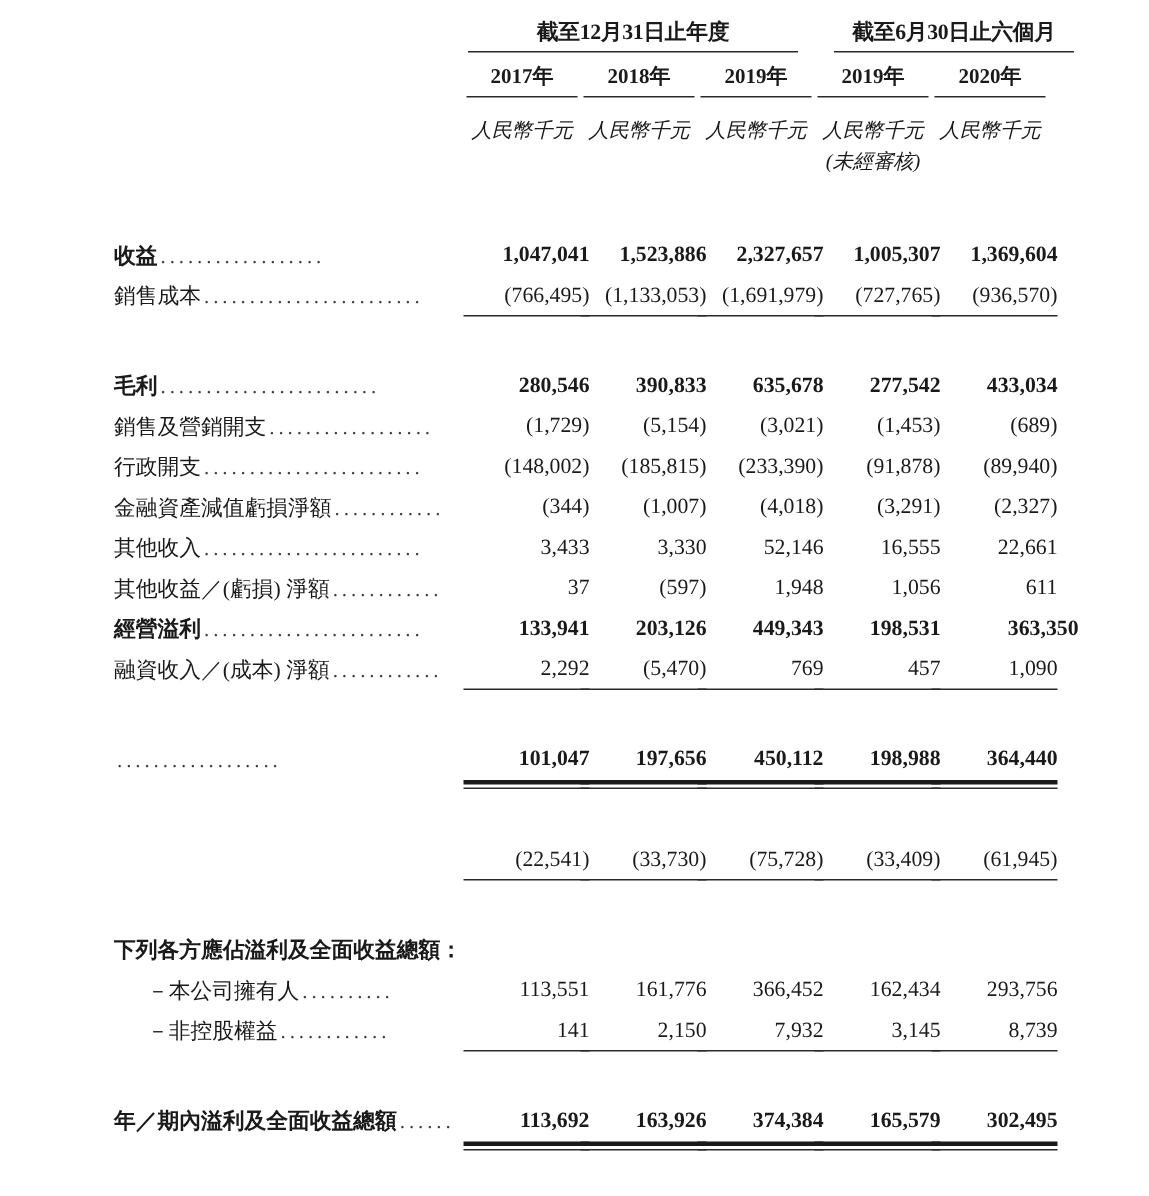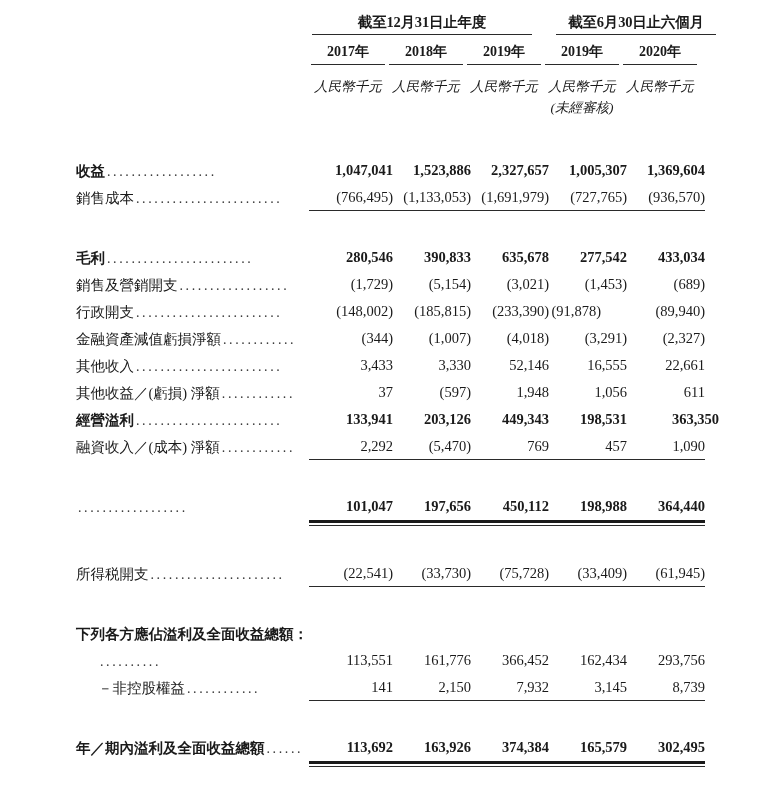--- a/index.html
+++ b/index.html
@@ -301,21 +301,21 @@
         <div class="num" style="left: 617px;">(689)</div>
       </div>
       <div class="row" style="top: 299px;">
         <div class="lbl">
           <span class="txt">行政開支</span>
           <span class="dots">........................</span>
         </div>
         <div class="num" style="left: 305px;">(148,002)</div>
         <div class="num" style="left: 383px;">(185,815)</div>
         <div class="num" style="left: 461px;">(233,390)</div>
-        <div class="num" style="left: 513px;">(91,878)</div>
+        <div class="num" style="left: 539px;">(91,878)</div>
         <div class="num" style="left: 617px;">(89,940)</div>
       </div>
       <div class="row" style="top: 326px;">
         <div class="lbl">
           <span class="txt">金融資產減值虧損淨額</span>
           <span class="dots">............</span>
         </div>
         <div class="num" style="left: 305px;">(344)</div>
         <div class="num" style="left: 383px;">(1,007)</div>
         <div class="num" style="left: 461px;">(4,018)</div>
@@ -380,42 +380,39 @@
         <div class="num bold" style="left: 383px;">197,656</div>
         <div class="rule-double" style="left: 383px; top: 26px;"></div>
         <div class="num bold" style="left: 461px;">450,112</div>
         <div class="rule-double" style="left: 461px; top: 26px;"></div>
         <div class="num bold" style="left: 539px;">198,988</div>
         <div class="rule-double" style="left: 539px; top: 26px;"></div>
         <div class="num bold" style="left: 617px;">364,440</div>
         <div class="rule-double" style="left: 617px; top: 26px;"></div>
       </div>
       <div class="row" style="top: 561px;">
-        <div class="lbl">
-          <span class="txt">所得税開支</span>
-          <span class="dots">......................</span>
-        </div>
         <div class="num" style="left: 305px;">(22,541)</div>
         <div class="rule-single" style="left: 305px; top: 25px;"></div>
         <div class="num" style="left: 383px;">(33,730)</div>
         <div class="rule-single" style="left: 383px; top: 25px;"></div>
         <div class="num" style="left: 461px;">(75,728)</div>
         <div class="rule-single" style="left: 461px; top: 25px;"></div>
         <div class="num" style="left: 539px;">(33,409)</div>
         <div class="rule-single" style="left: 539px; top: 25px;"></div>
         <div class="num" style="left: 617px;">(61,945)</div>
         <div class="rule-single" style="left: 617px; top: 25px;"></div>
       </div>
       <div class="row" style="top: 621px;">
         <div class="lbl bold">
           <span class="txt">下列各方應佔溢利及全面收益總額：</span>
         </div>
       </div>
       <div class="row" style="top: 648px;">
         <div class="lbl indent">
+          <span class="txt">－本公司擁有人</span>
           <span class="dots">..........</span>
         </div>
         <div class="num" style="left: 305px;">113,551</div>
         <div class="num" style="left: 383px;">161,776</div>
         <div class="num" style="left: 461px;">366,452</div>
         <div class="num" style="left: 539px;">162,434</div>
         <div class="num" style="left: 617px;">293,756</div>
       </div>
       <div class="row" style="top: 675px;">
         <div class="lbl indent">

